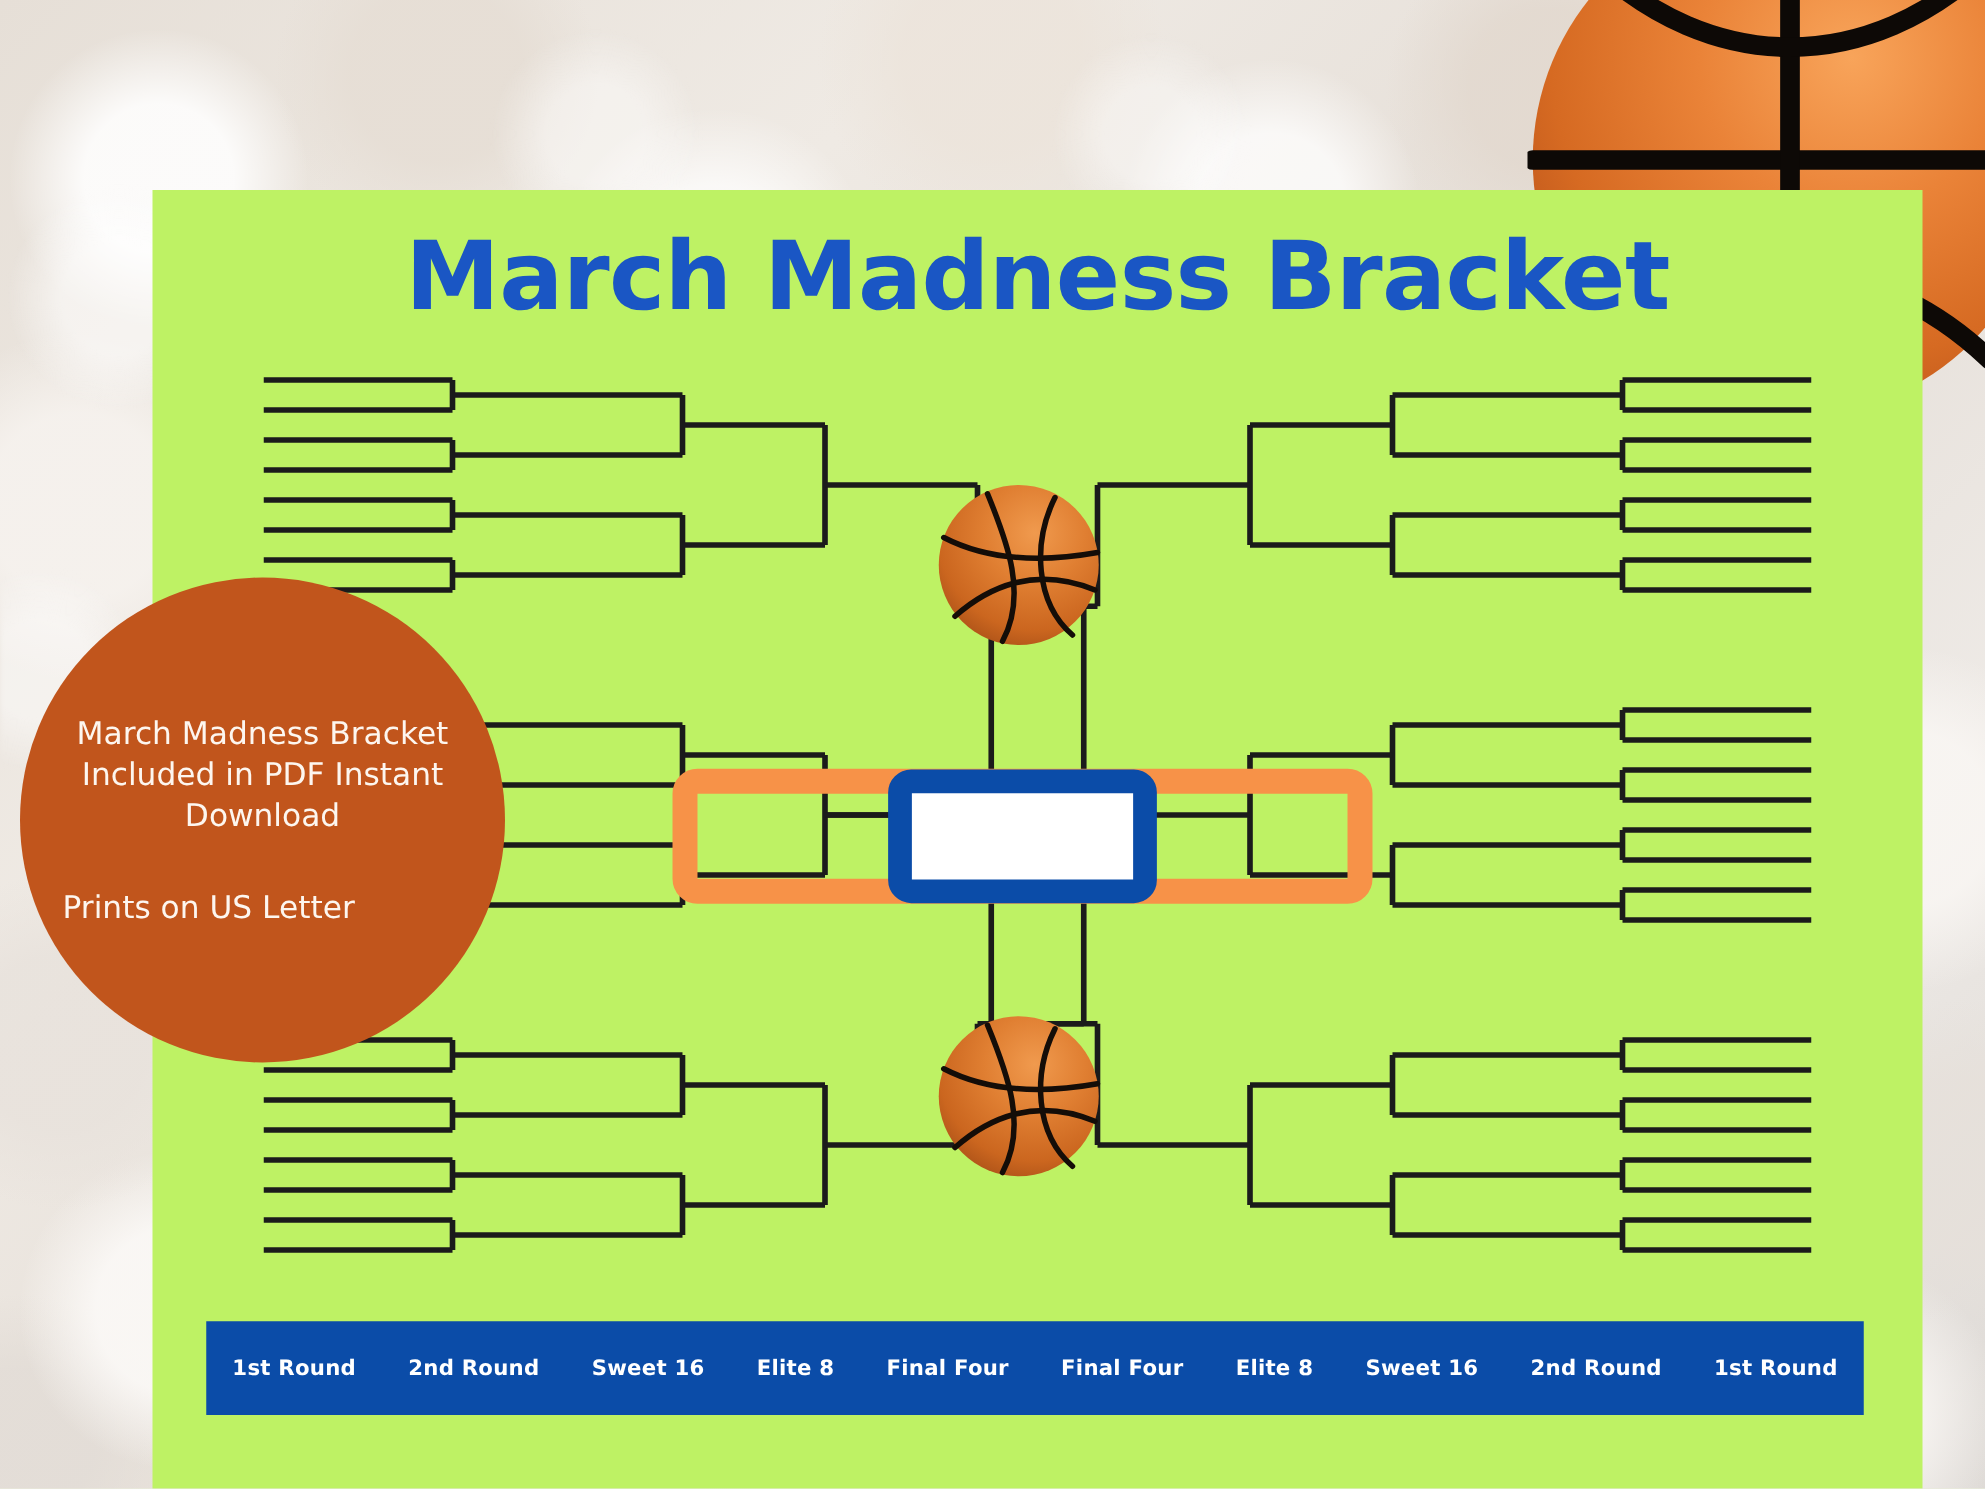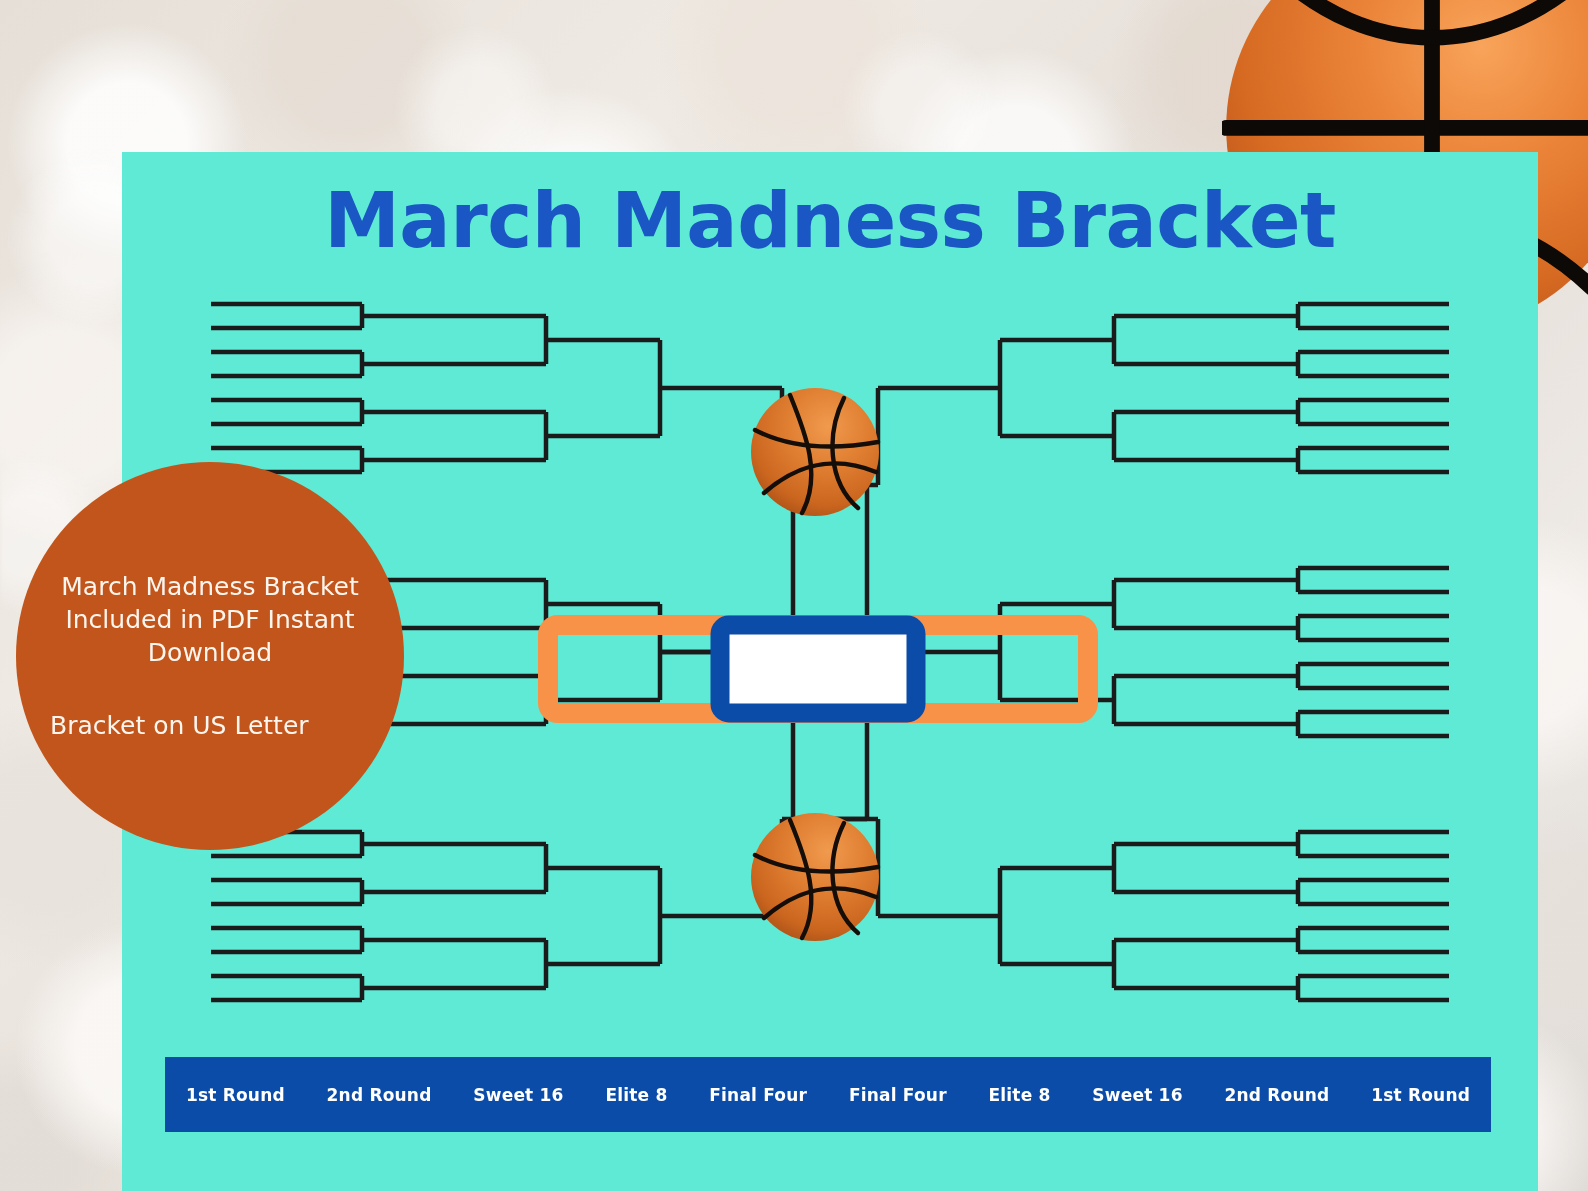--- a/index.html
+++ b/index.html
@@ -56,21 +56,21 @@
     position: absolute;
     left: 1222px; top: -82px;
     width: 420px; height: 420px;
   }
 
   
   .page {
     position: absolute;
     left: 122px; top: 152px;
     width: 1416px; height: 1039px;
-    background: #5eead4;
+    background: #bef264;
   }
 
   .page-title {
     position: absolute;
     left: 0; top: 24px;
     width: 1416px;
     text-align: center;
     font-family: "DejaVu Sans", sans-serif;
     font-weight: bold;
     font-size: 76px;
@@ -410,16 +410,16 @@
         <span class="round-label">Elite 8</span>
         <span class="round-label">Sweet 16</span>
         <span class="round-label">2nd Round</span>
         <span class="round-label">1st Round</span>
       </div>
     </div>
   </div>
 
   <div class="promo">
     <div class="promo-line1">March Madness Bracket Included in PDF Instant Download</div>
-    <div class="promo-line2">Bracket on US Letter</div>
+    <div class="promo-line2">Prints on US Letter</div>
   </div>
 
 </div>
 
 </body></html>

